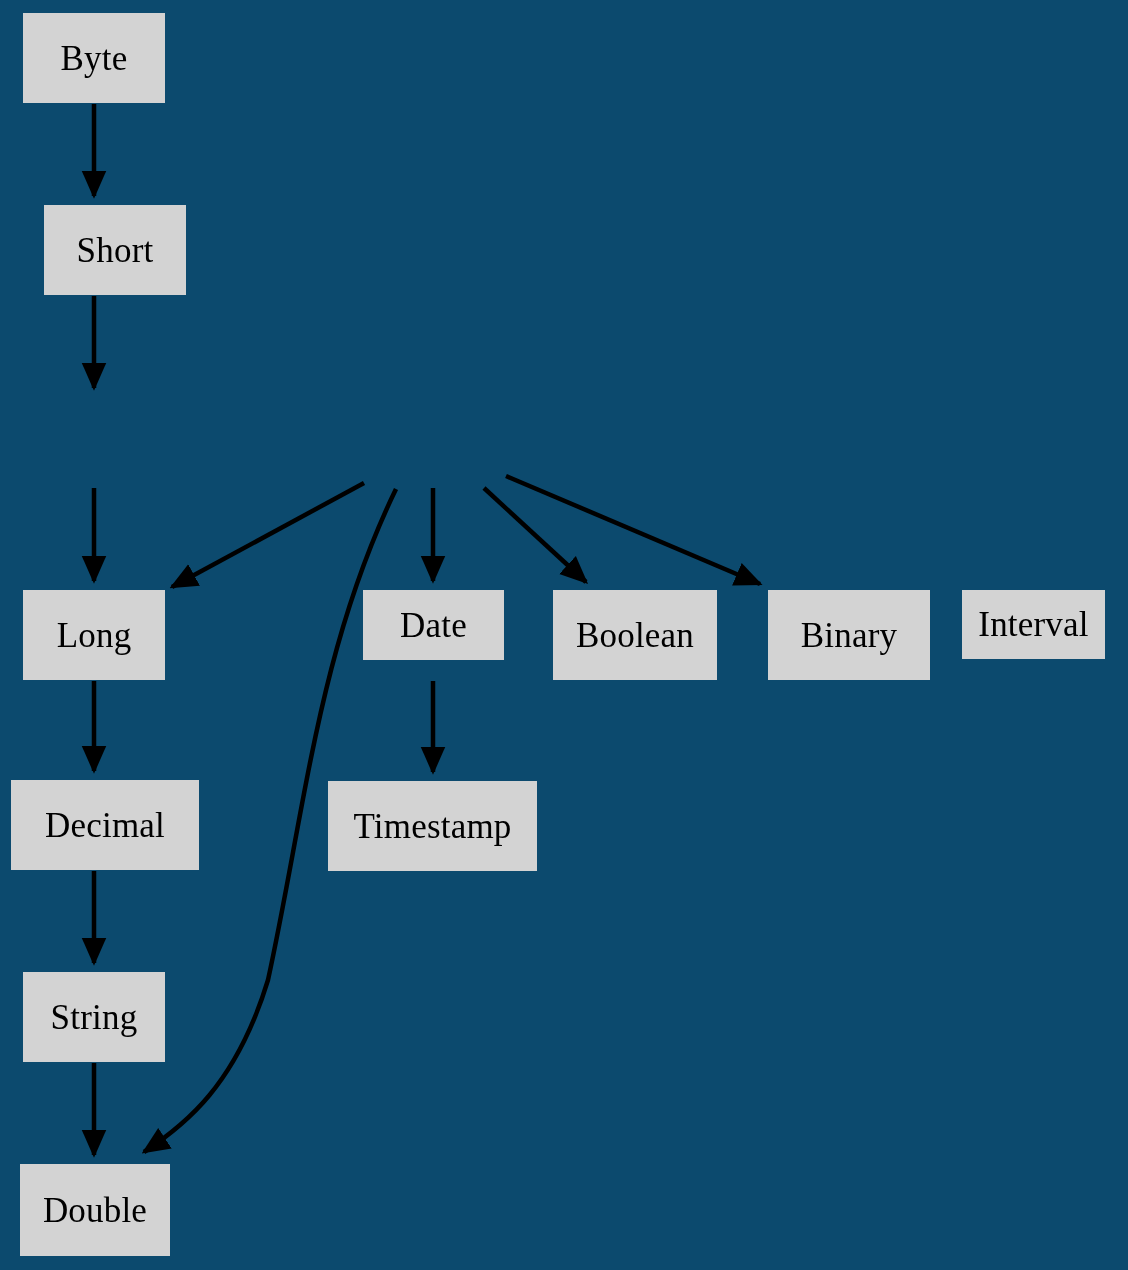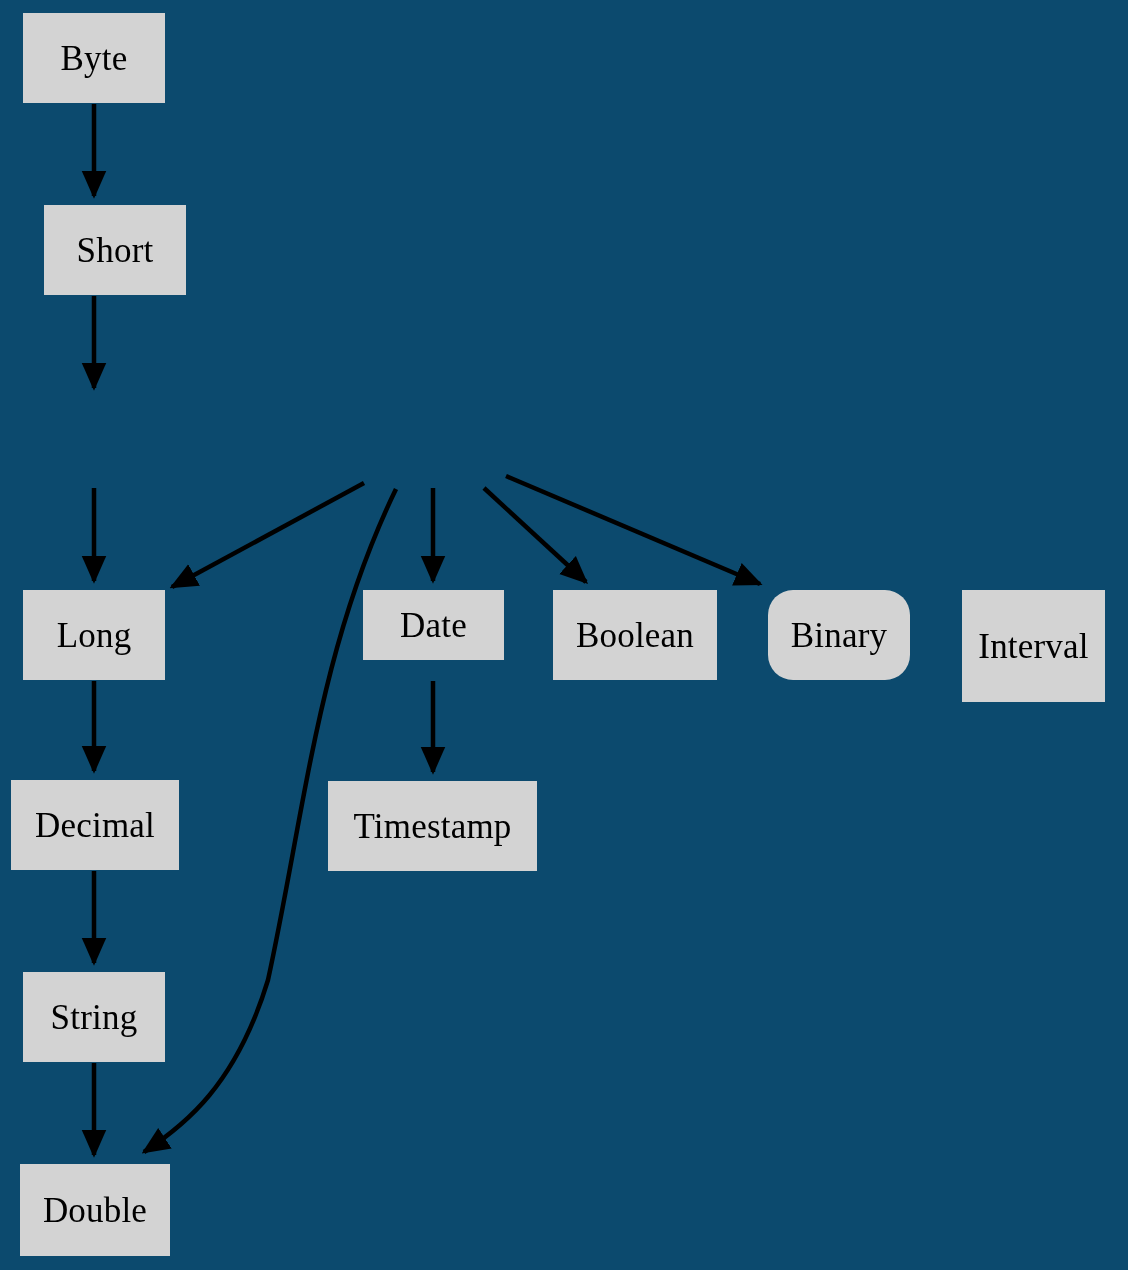--- a/index.html
+++ b/index.html
@@ -85,21 +85,21 @@
 
   <div class="node" style="left:23px; top:205px; width:142px; height:90px;margin-left:21px;">
     <span>Short</span>
   </div>
 
 
   <div class="node" style="left:23px; top:590px; width:142px; height:90px;">
     <span>Long</span>
   </div>
 
-  <div class="node" style="left:11px; top:780px; width:168px; height:90px;">
+  <div class="node" style="left:11px; top:780px; width:188px; height:90px;">
     <span>Decimal</span>
   </div>
 
   <div class="node" style="left:23px; top:972px; width:142px; height:90px;">
     <span>String</span>
   </div>
 
   <div class="node" style="left:20px; top:1164px; width:150px; height:92px;">
     <span>Double</span>
   </div>
@@ -110,21 +110,21 @@
   </div>
 
   <div class="node" style="left:328px; top:781px; width:209px; height:90px;font-family:Liberation Serif, serif;">
     <span>Timestamp</span>
   </div>
 
   <div class="node" style="left:553px; top:590px; width:164px; height:90px;align-items:center;">
     <span>Boolean</span>
   </div>
 
-  <div class="node" style="left:768px; top:590px; width:142px; height:90px;border-radius:25px;">
+  <div class="node" style="left:768px; top:590px; width:162px; height:90px;">
     <span>Binary</span>
   </div>
 
-  <div class="node" style="left:962px; top:590px; width:143px; height:112px;">
+  <div class="node" style="left:962px; top:590px; width:143px; height:69px;">
     <span>Interval</span>
   </div>
 
 </div>
 
 </body></html>

